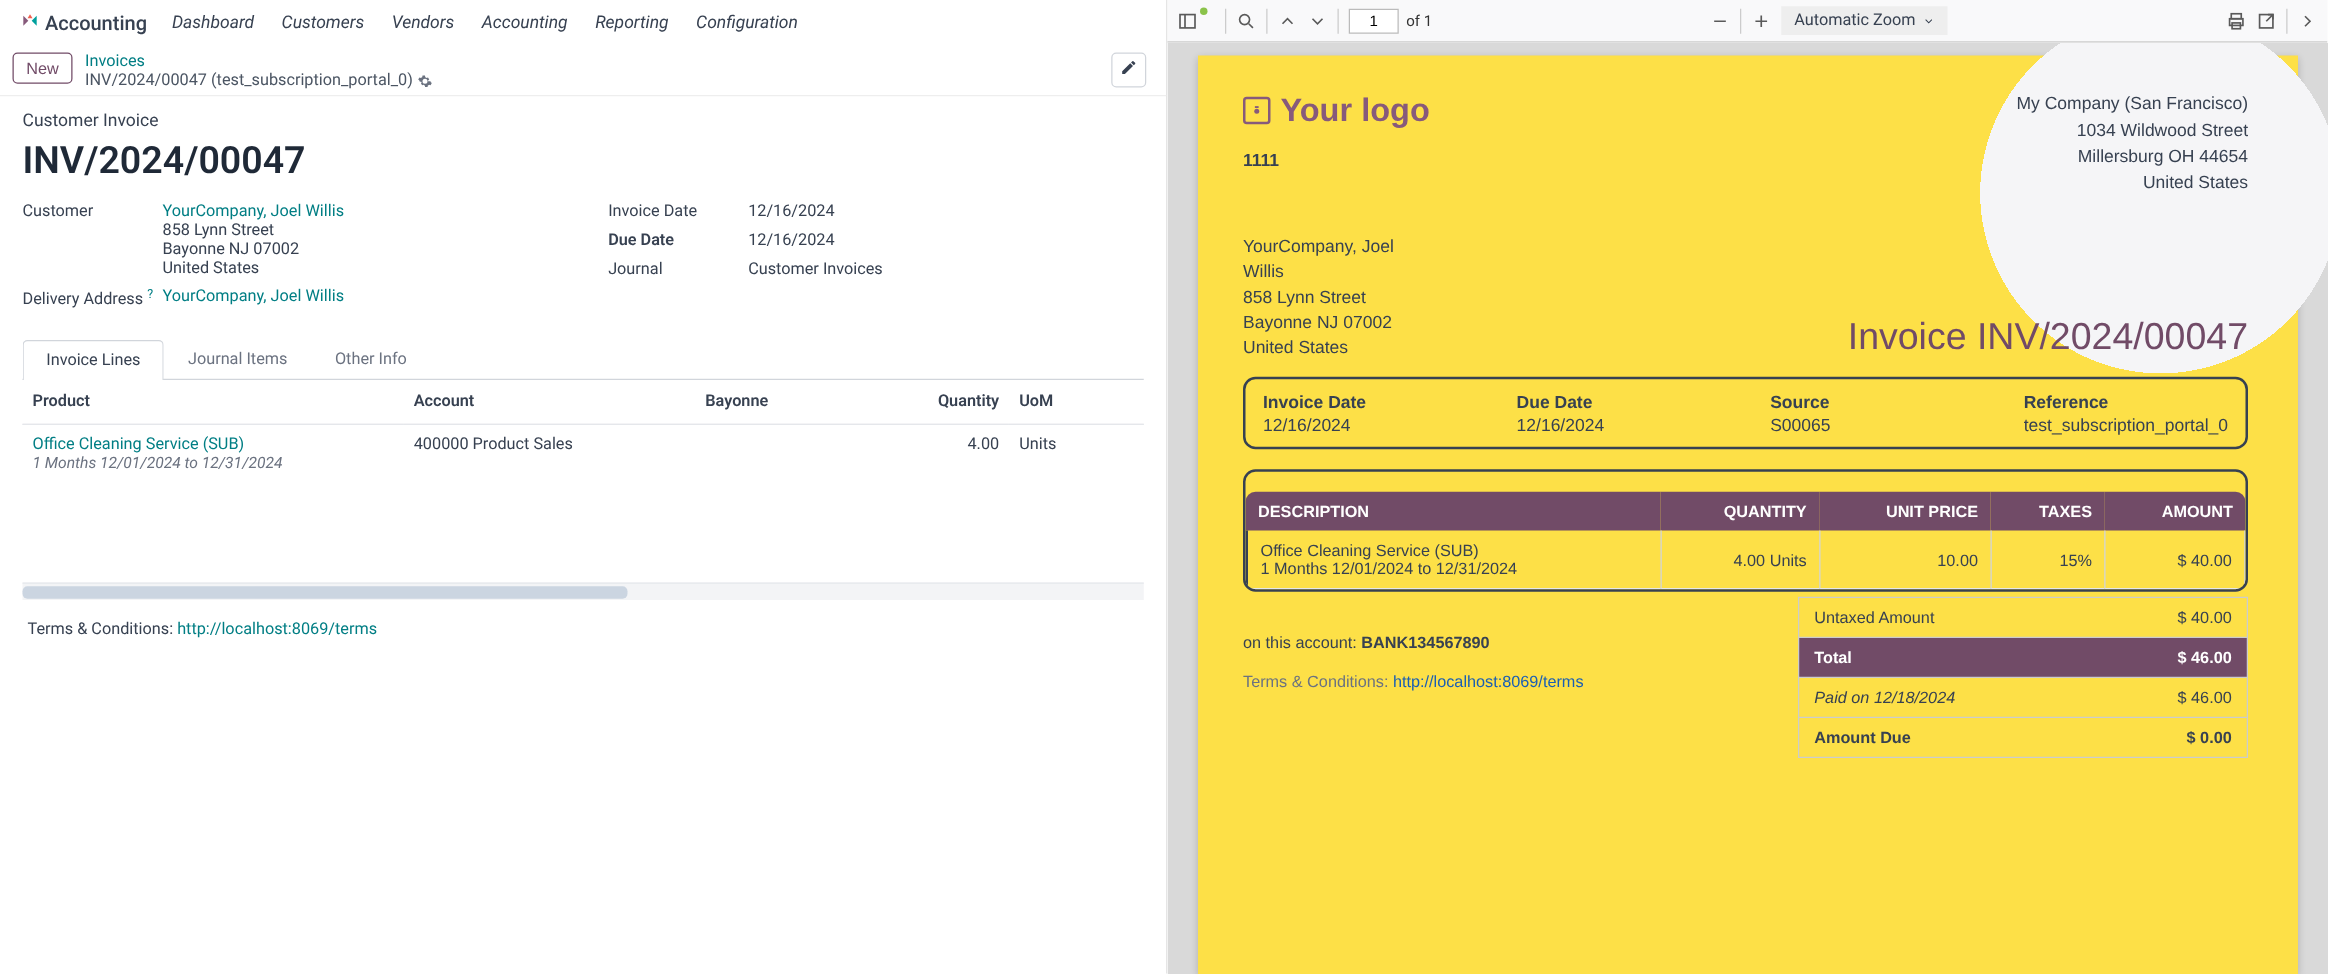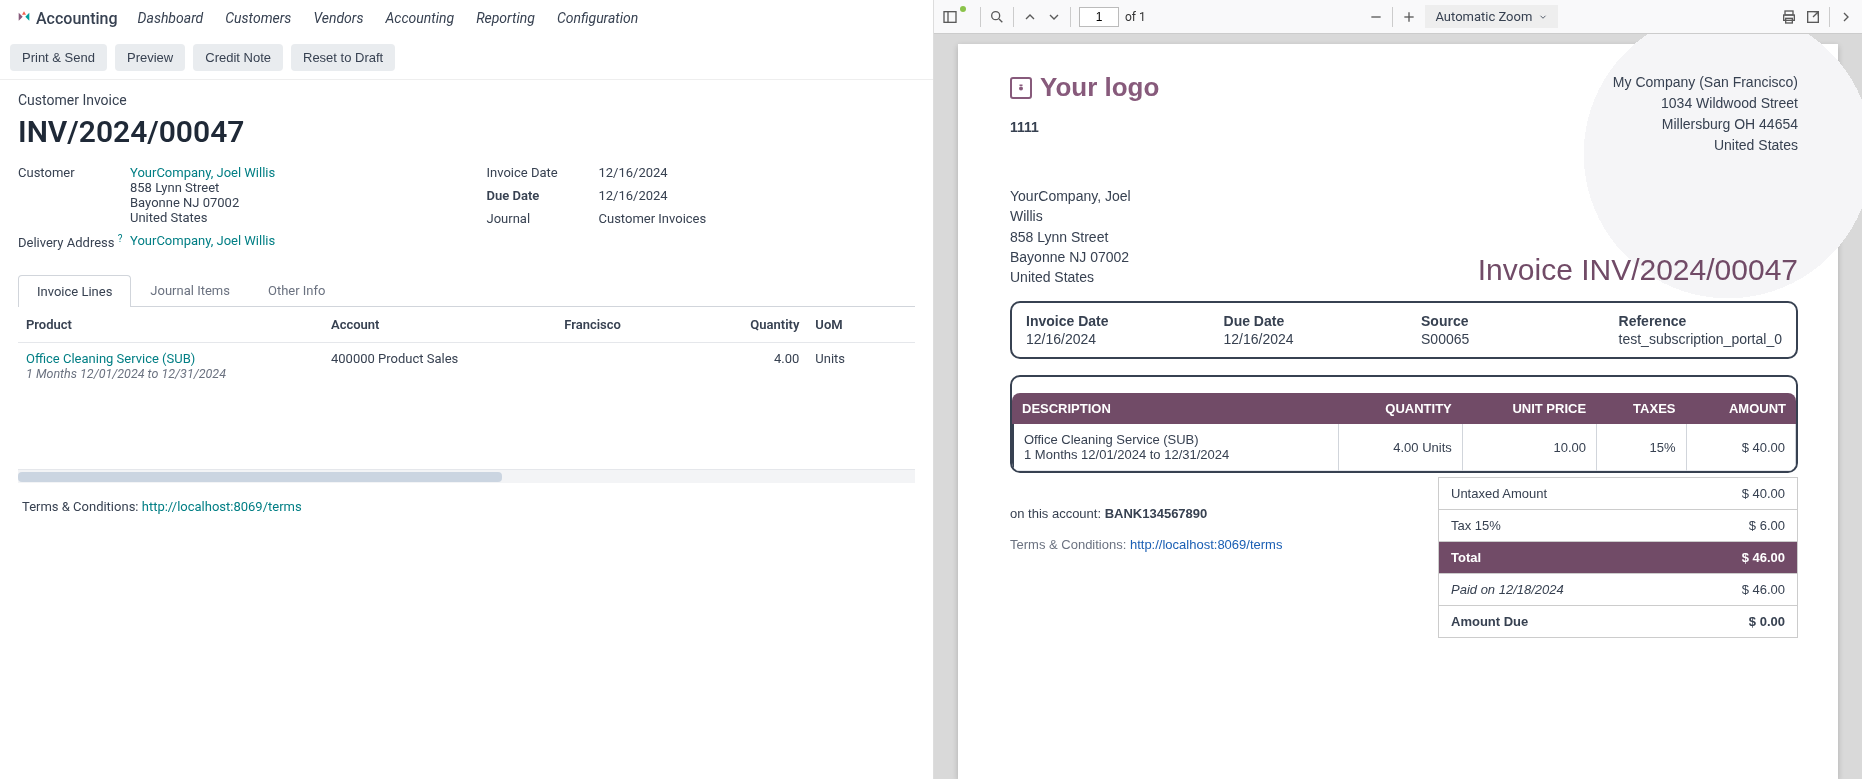--- a/index.html
+++ b/index.html
@@ -64,21 +64,21 @@
 .pdf-toolbar { display:flex; align-items:center; gap:8px; background:#f9f9fa; border-bottom:1px solid #ccc; height:34px; padding:0 8px; }
 .tb-icon { width:16px; height:16px; color:#5a5a5a; cursor:pointer; flex-shrink:0; }
 .tb-sep { width:1px; height:20px; background:#ccc; }
 .page-input { width:40px; text-align:center; border:1px solid #bbb; padding:2px; font-size:12px; background:#fff; }
 .pdf-toolbar .spacer { flex:1; }
 .zoom-select { background:#eee; border:none; padding:4px 10px; font-size:13px; cursor:pointer; display:flex; align-items:center; gap:6px; }
 .page-count-wrap { display:flex; align-items:center; gap:6px; font-size:12px; color:#333; }
 
 
 .pdf-viewport { flex:1; overflow:auto; display:flex; justify-content:center; padding:10px 0 0 0; background:#d9d9d9; }
-.pdf-page { background:#ffffff; width:880px; padding:28px 40px 40px 52px; box-shadow:0 2px 6px rgba(0,0,0,.2); position:relative; font-family: -apple-system, sans-serif; }
+.pdf-page { background:#fde047; width:880px; padding:28px 40px 40px 36px; box-shadow:0 2px 6px rgba(0,0,0,.2); position:relative; font-family: -apple-system, sans-serif; }
 .pdf-page::before { content:""; position:absolute; top:-60px; right:-60px; width:340px; height:340px; background:radial-gradient(circle at center, #f5f5f7 0%, #f5f5f7 60%, transparent 60%); border-radius:50%; z-index:0; }
 .pdf-head { display:flex; justify-content:space-between; align-items:flex-start; position:relative; z-index:1; }
 .logo-box { display:flex; align-items:center; gap:8px; color:#875A7B; font-size:26px; font-weight:700; }
 .logo-cam { width:22px; height:22px; border:2px solid #875A7B; border-radius:3px; display:flex; align-items:center; justify-content:center; }
 .co-addr { text-align:right; font-size:14px; color:#374151; line-height:1.5; }
 .small-id { font-size:14px; font-weight:600; margin-top:16px; color:#374151; }
 .bill-block { display:flex; justify-content:space-between; align-items:flex-end; margin-top:30px; position:relative; z-index:1; }
 .bill-to { font-size:14px; line-height:1.45; color:#374151; }
 .inv-title { color:#714B67; font-size:30px; font-weight:400; }
 .info-box { border:2px solid #374151; border-radius:10px; display:flex; padding:10px 14px; margin-top:14px; gap:60px; position:relative; z-index:1; }
@@ -123,27 +123,39 @@
     <div class="nav-menu">
       <span>Dashboard</span>
       <span>Customers</span>
       <span>Vendors</span>
       <span>Accounting</span>
       <span>Reporting</span>
       <span>Configuration</span>
     </div>
   </div>
 
-
-  <div class="action-bar">
-    <button class="act-btn">Print &amp; Send</button>
-    <button class="act-btn">Preview</button>
-    <button class="act-btn">Credit Note</button>
-    <button class="act-btn">Reset to Draft</button>
-  </div>
+  <div class="header-row">
+    <button class="new-btn">New</button>
+    <div class="breadcrumb">
+      <span class="bc-link">Invoices</span>
+      <span class="bc-current">
+        <span>INV/2024/00047 (test_subscription_portal_0)</span>
+        <svg class="gear-small" viewBox="0 0 24 24">
+            <path fill="currentColor" d="M12 8a4 4 0 100 8 4 4 0 000-8zm9 4a7 7 0 01-.1 1.2l2 1.6-2 3.4-2.4-.8a7 7 0 01-2 1.2l-.4 2.6h-4l-.4-2.6a7 7 0 01-2-1.2l-2.4.8-2-3.4 2-1.6A7 7 0 013 12a7 7 0 01.1-1.2l-2-1.6 2-3.4 2.4.8a7 7 0 012-1.2L8 2.8h4l.4 2.6a7 7 0 012 1.2l2.4-.8 2 3.4-2 1.6c.7.4.1.8.1 1.2z"></path>
+          </svg>
+      </span>
+    </div>
+    <div class="spacer"></div>
+    <div class="edit-icon-box">
+      <svg viewBox="0 0 24 24">
+          <path fill="#374151" d="M3 17.25V21h3.75L17.81 9.94l-3.75-3.75L3 17.25zM20.71 7.04a1 1 0 000-1.41l-2.34-2.34a1 1 0 00-1.41 0l-1.83 1.83 3.75 3.75 1.83-1.83z"></path>
+        </svg>
+    </div>
+  </div>
+
 
   <div class="sheet">
     <div class="form-label-sm">Customer Invoice</div>
     <div class="doc-title">INV/2024/00047</div>
 
     <div class="form-grid">
       <div class="form-col">
         <div class="field-row">
           <div class="field-label">Customer</div>
           <div class="field-val">
@@ -178,21 +190,21 @@
       <div class="tab active">Invoice Lines</div>
       <div class="tab">Journal Items</div>
       <div class="tab">Other Info</div>
     </div>
 
     <table class="linetable">
       <thead>
           <tr>
         <th style="width:34%">Product</th>
         <th style="width:26%">Account</th>
-        <th style="width:16%">Francisco</th>
+        <th style="width:16%">Bayonne</th>
         <th class="right" style="width:12%">Quantity</th>
         <th style="width:12%">UoM</th>
       </tr>
         </thead>
       <tbody>
         <tr>
           <td>
             <div class="link">Office Cleaning Service (SUB)</div>
             <div class="line-desc">1 Months 12/01/2024 to 12/31/2024</div>
           </td>
@@ -355,24 +367,20 @@
           <div><span>on this account: </span><strong>BANK134567890</strong></div>
           <div class="pdf-terms">
             <span>Terms &amp; Conditions: </span><a href="#">http://localhost:8069/terms</a>
           </div>
         </div>
         <div class="totals">
           <div class="tot-row">
               <span>Untaxed Amount</span>
               <span>$ 40.00</span>
             </div>
-          <div class="tot-row">
-              <span>Tax 15%</span>
-              <span>$ 6.00</span>
-            </div>
           <div class="tot-row grand">
               <span>Total</span>
               <span>$ 46.00</span>
             </div>
           <div class="tot-row ital">
               <span>Paid on 12/18/2024</span>
               <span>$ 46.00</span>
             </div>
           <div class="tot-row final">
               <span>Amount Due</span>

